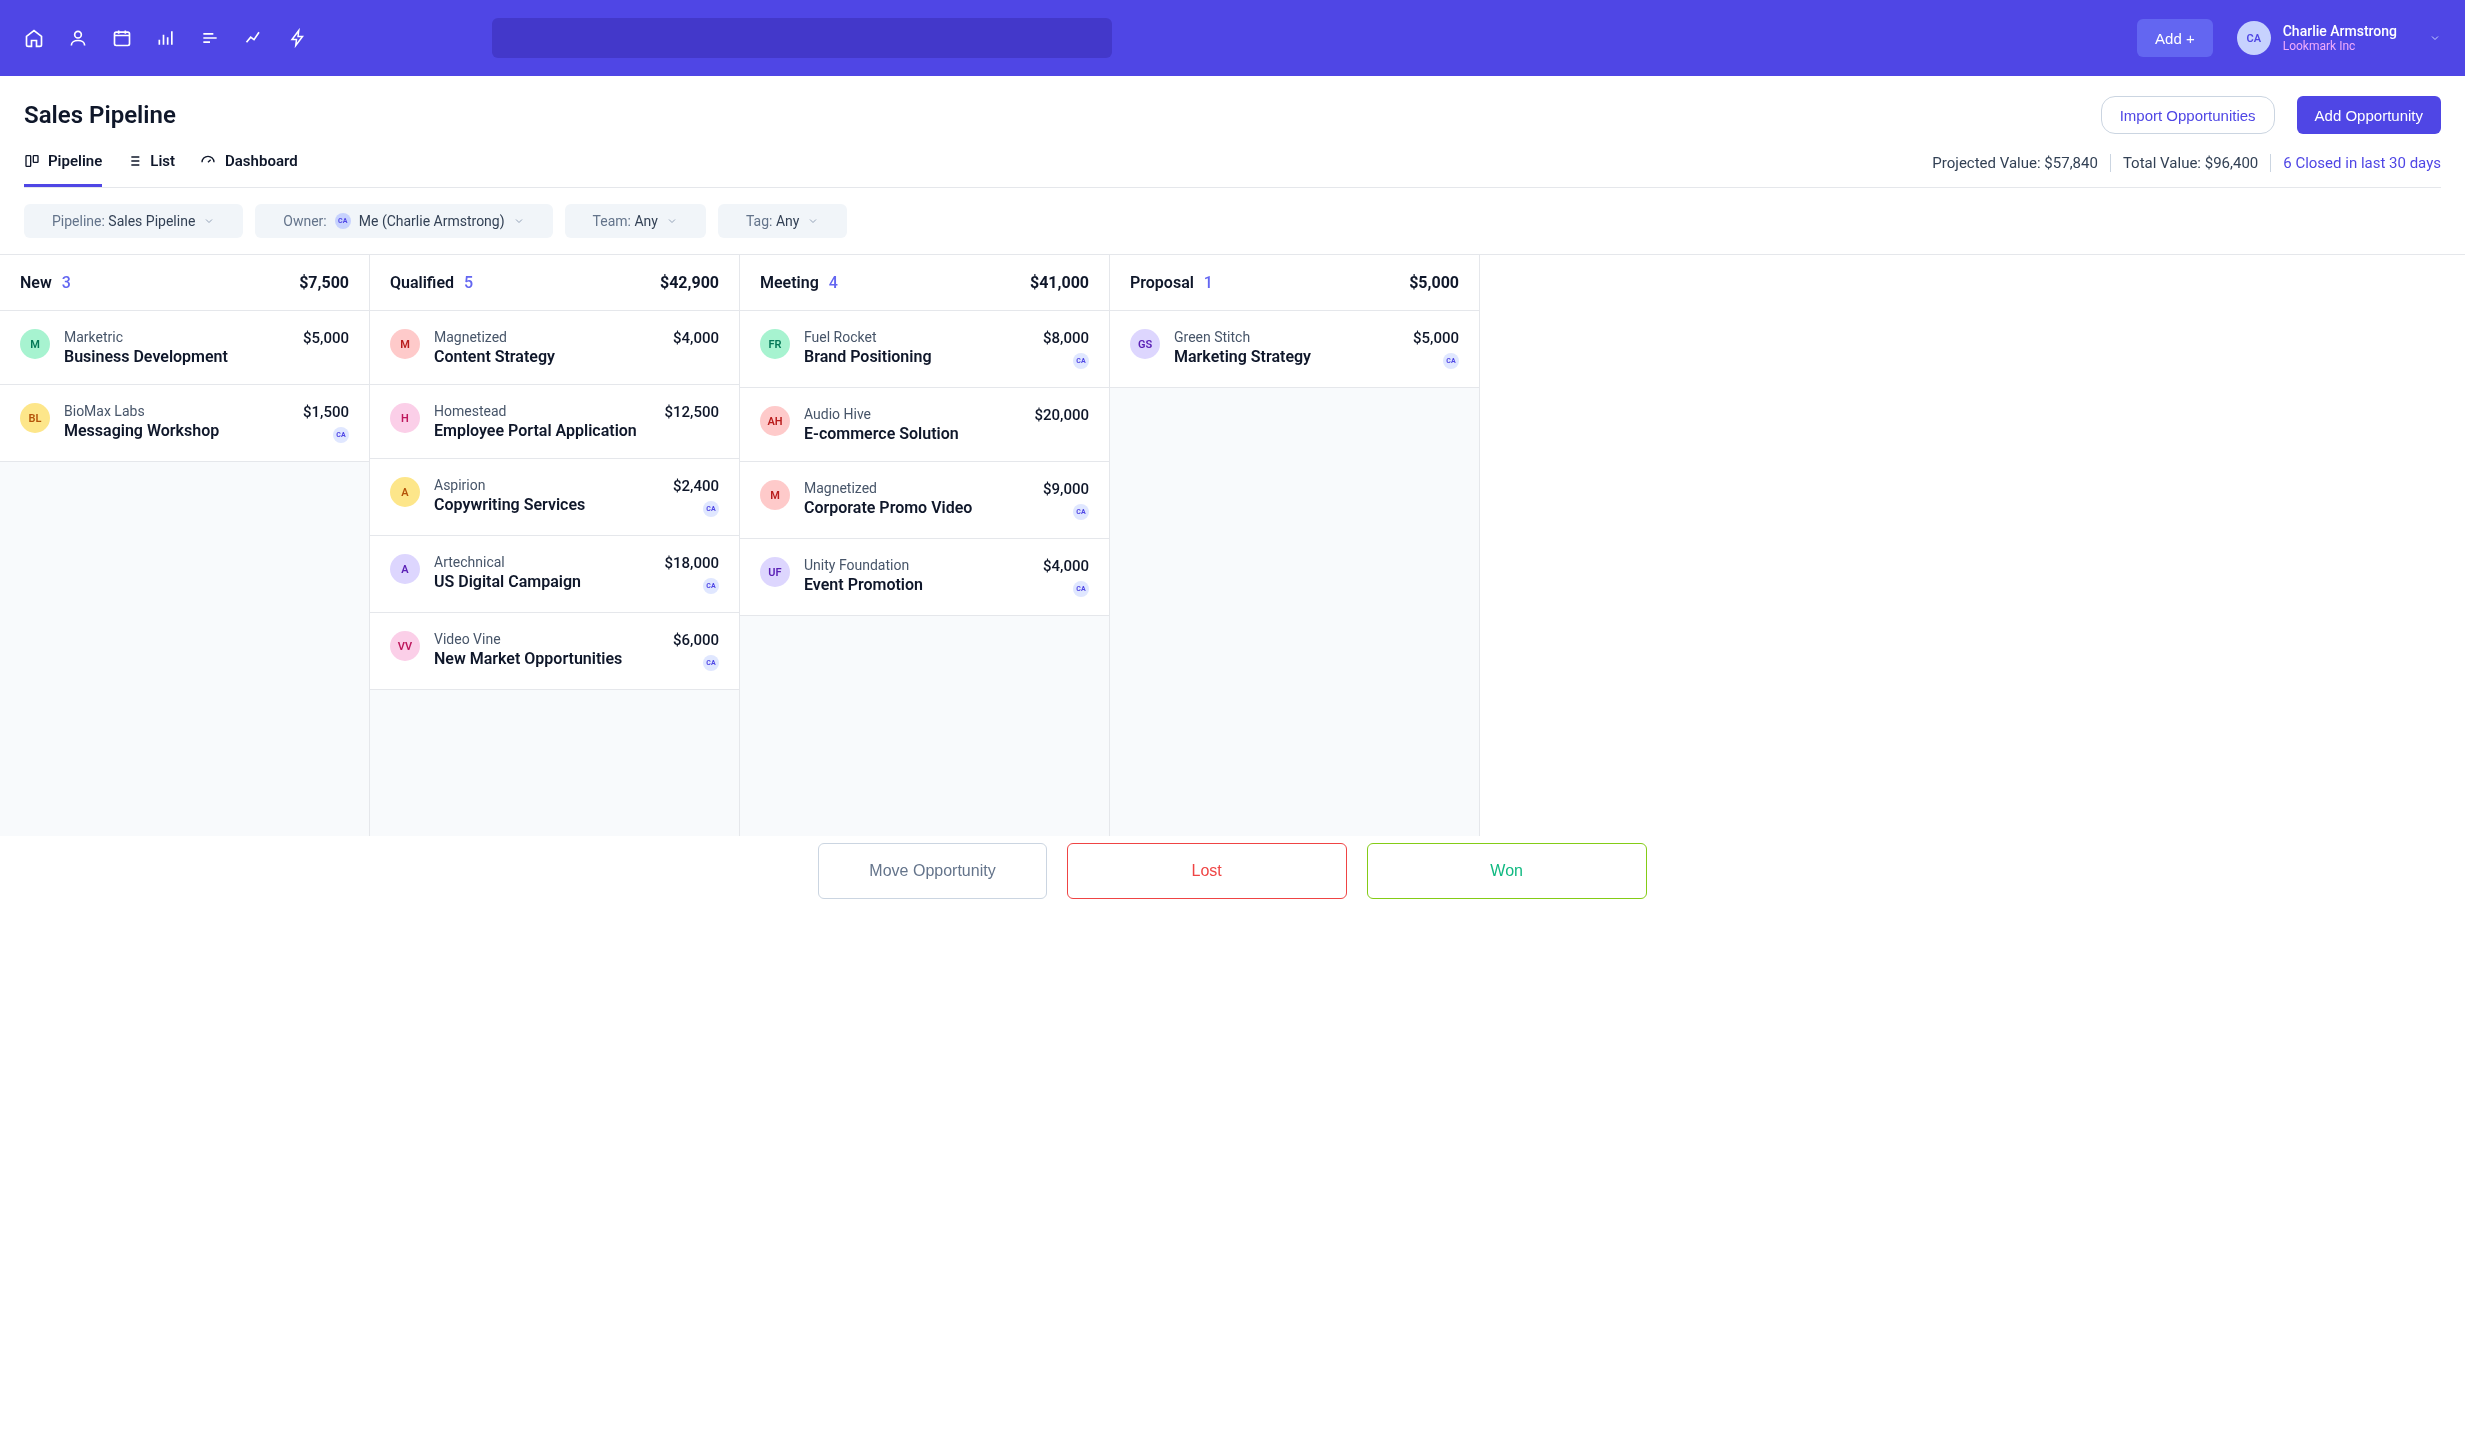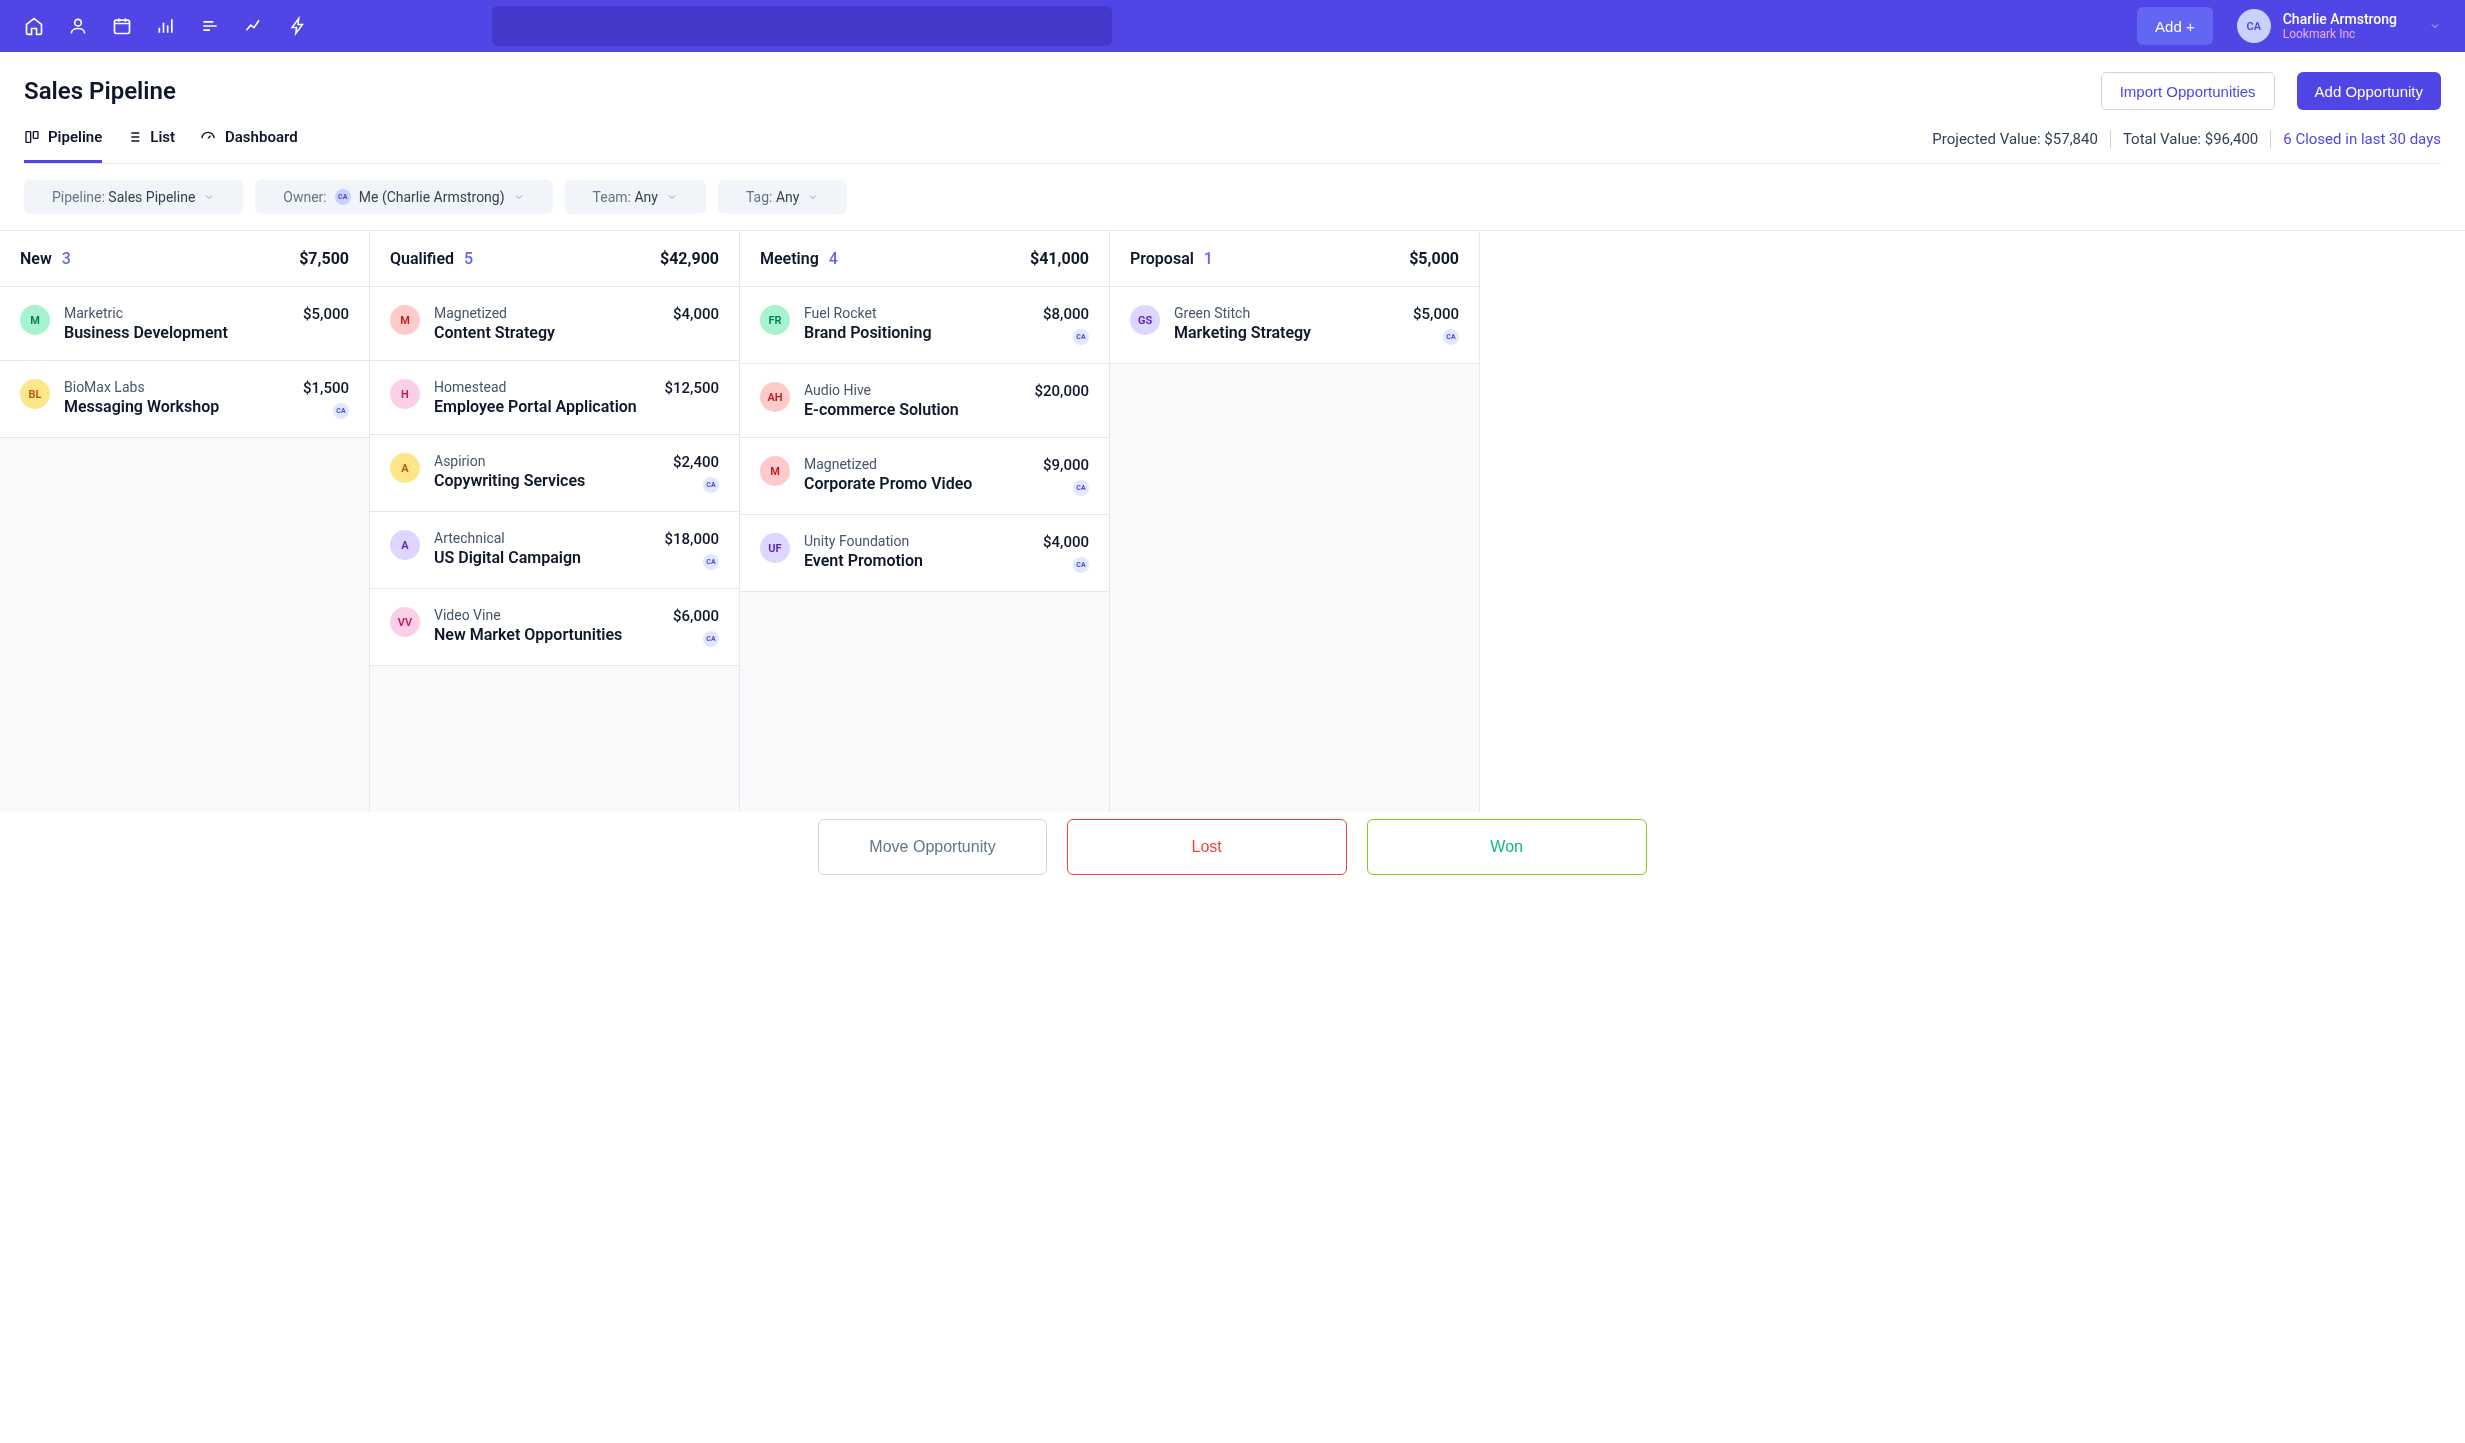--- a/index.html
+++ b/index.html
@@ -1,39 +1,39 @@
 <!DOCTYPE html>
 <html><head>
 <meta charset="utf-8">
 <style>
 * { box-sizing: border-box; margin: 0; padding: 0; }
 body { font-family: -apple-system, BlinkMacSystemFont, "Segoe UI", Roboto, sans-serif; background: #fff; color: #0f172a; }
 
 
-.topbar { background:#4f46e5; height:52px; display:flex; align-items:center; padding:0 24px; gap:24px;}
+.topbar { background:#4f46e5; height:76px; display:flex; align-items:center; padding:0 24px; gap:24px;}
 .topbar .nav-icons{display:flex; gap:24px;}
 .topbar .nav-icons .ic{width:20px; height:20px; display:flex; align-items:center;justify-content:center; cursor:pointer;}
 .topbar .nav-icons .ic svg{stroke:#fff; fill:none; stroke-width:2;}
 .topbar .search{flex:0 0 620px; margin-left:160px; height:40px; background:#4338ca; border-radius:6px;}
 .topbar .spacer{flex:1;}
 .topbar .add-btn{background:#6366f1; color:#fff; border:none; height:38px; padding:0 18px; border-radius:6px; font-size:15px; font-weight:500; cursor:pointer;}
 .avatar{width:32px;height:32px;border-radius:50%;display:flex;align-items:center;justify-content:center;font-size:11px;font-weight:600;}
 .avatar.big{width:34px;height:34px;background:#c7d2fe;color:#4f46e5;}
 .user-block{display:flex;align-items:center;gap:12px;cursor:pointer;}
 .user-block .uname{color:#fff;font-size:14px;font-weight:500;line-height:1.2;}
 .user-block .ucomp{color:#f0abfc;font-size:12px;}
 .user-block .caret{margin-left:20px;}
 .user-block .caret svg{stroke:#c7d2fe;fill:none;stroke-width:2;}
 
 
 .page-header{padding:20px 24px 0 24px;}
 .page-header .row1{display:flex;align-items:center;justify-content:space-between;}
 .page-title{font-size:24px;font-weight:600;color:#0f172a;}
 .hdr-actions{display:flex;gap:16px;align-items:center;}
-.btn-outline{height:38px;border:1px solid #cbd5e1;background:#fff;color:#4f46e5;border-radius:5px;padding:0 18px;font-size:15px;font-weight:500;cursor:pointer;}
+.btn-outline{height:38px;border:1px solid #cbd5e1;background:#fff;color:#4f46e5;border-radius:14px;padding:0 18px;font-size:15px;font-weight:500;cursor:pointer;}
 .btn-primary{height:38px;border:none;background:#4f46e5;color:#fff;border-radius:6px;padding:0 18px;font-size:15px;font-weight:500;cursor:pointer;margin-left:6px;}
 
 .row2{display:flex;align-items:center;justify-content:space-between;margin-top:18px;border-bottom:1px solid #e5e7eb;}
 .tabs{display:flex;gap:24px;}
 .tab{display:flex;align-items:center;gap:8px;padding:0 0 14px 0;font-size:15px;font-weight:600;color:#0f172a;cursor:pointer;border-bottom:3px solid transparent;}
 .tab.active{border-bottom-color:#4f46e5;}
 .tab svg{stroke:#0f172a;fill:none;stroke-width:2;}
 .stats{display:flex;align-items:flex-end;gap:12px;padding-bottom:14px;font-size:15px;color:#334155;}
 .stats .sep{width:1px;height:18px;background:#cbd5e1;}
 .stats .link{color:#4f46e5;}

